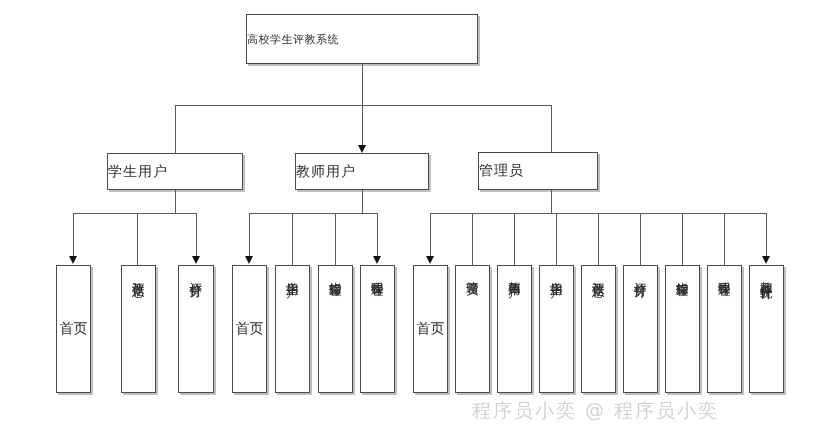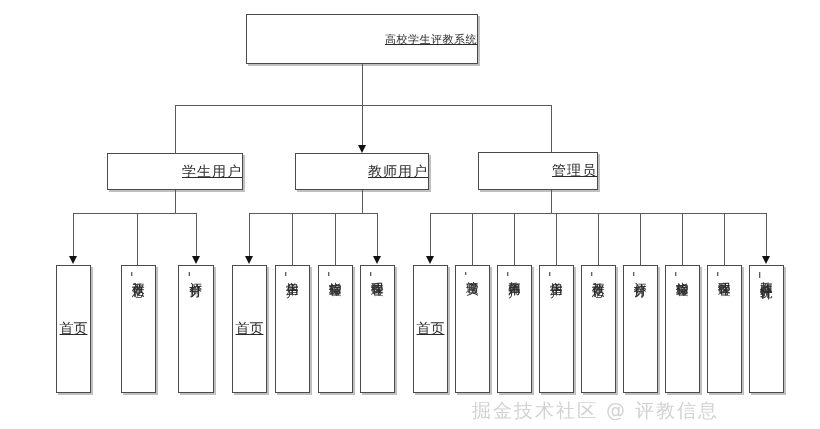--- a/index.html
+++ b/index.html
@@ -19,23 +19,22 @@
   }
   
   .node {
     position: absolute;
     box-sizing: border-box;
     background: #ffffff;
     border: 1px solid #4a4a4a;
     box-shadow: 2px 2px 0 rgba(140,140,140,0.55);
     display: flex;
     align-items: center;
-    justify-content: flex-end;
+    justify-content: flex-start;
     color: #2b2b2b;
-    text-decoration: underline;
   }
   .node.root {
     font-size: 11px;
     letter-spacing: 0.5px;
   }
   .node.level2 {
     font-size: 14px;
     letter-spacing: 1px;
   }
   .node.leaf {
@@ -226,15 +225,15 @@
     <div class="leaf-inner">
       <span class="vtext">课程管理</span>
     </div>
   </div>
   <div class="node leaf top-aligned" style="left:749px; top:265px; width:35px; height:128px;">
     <div class="leaf-inner">
       <span class="vtext">教师评分统计</span>
     </div>
   </div>
 
-  <div class="watermark" style="left:472px; top:398px;">掘金技术社区 @ 评教信息</div>
+  <div class="watermark" style="left:472px; top:398px;">程序员小奕 @ 程序员小奕</div>
 
 </div>
 
 </body></html>

